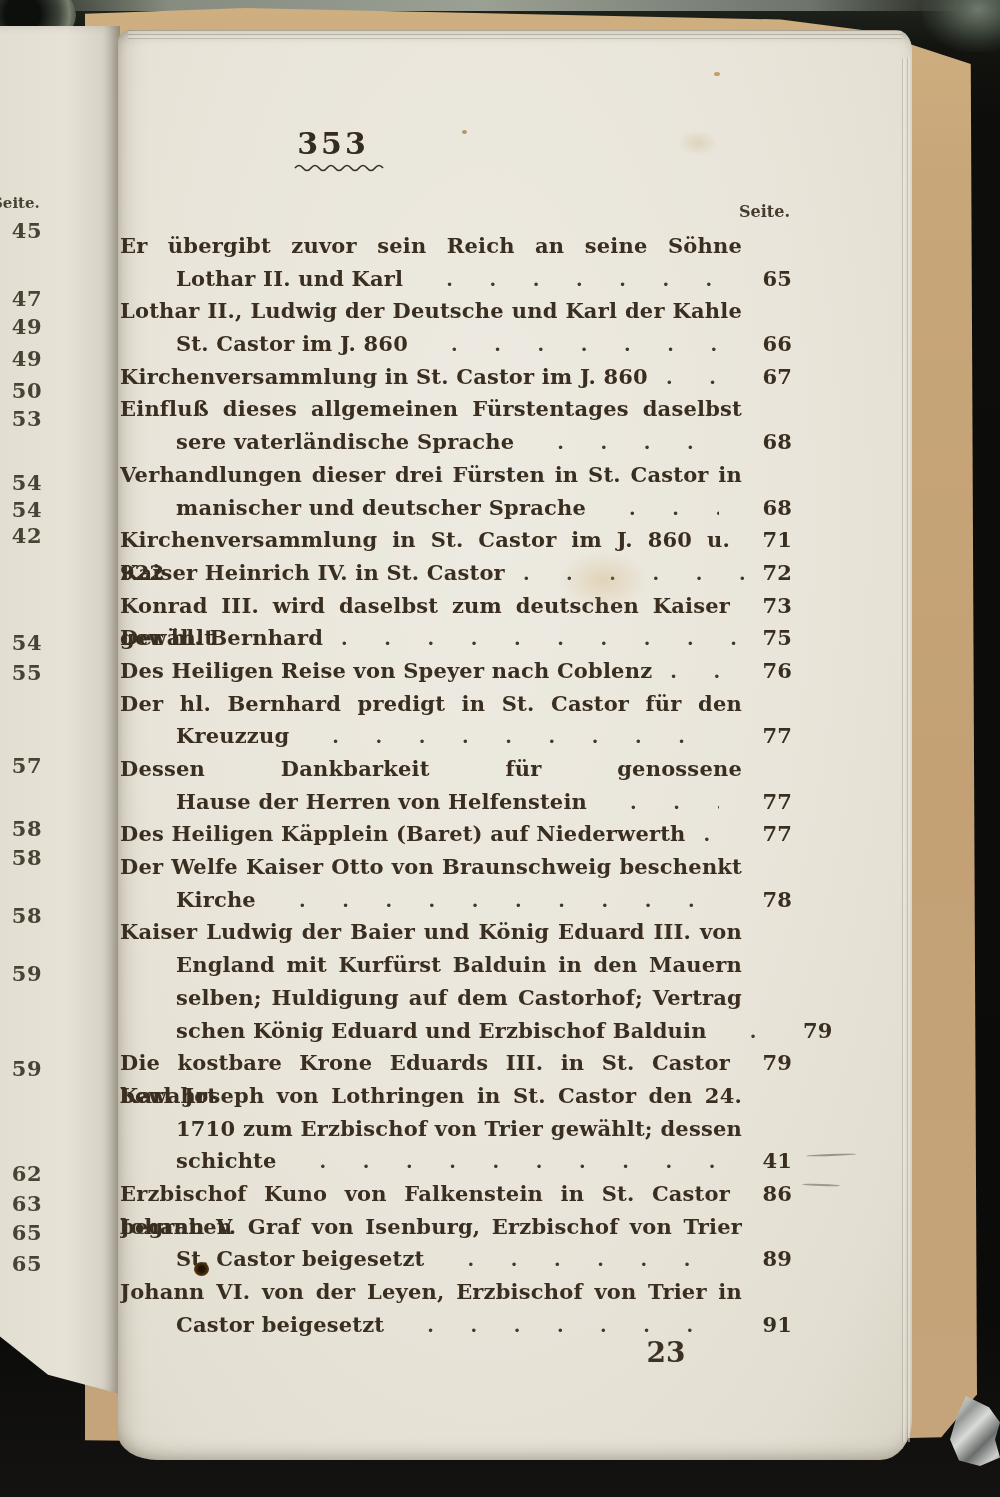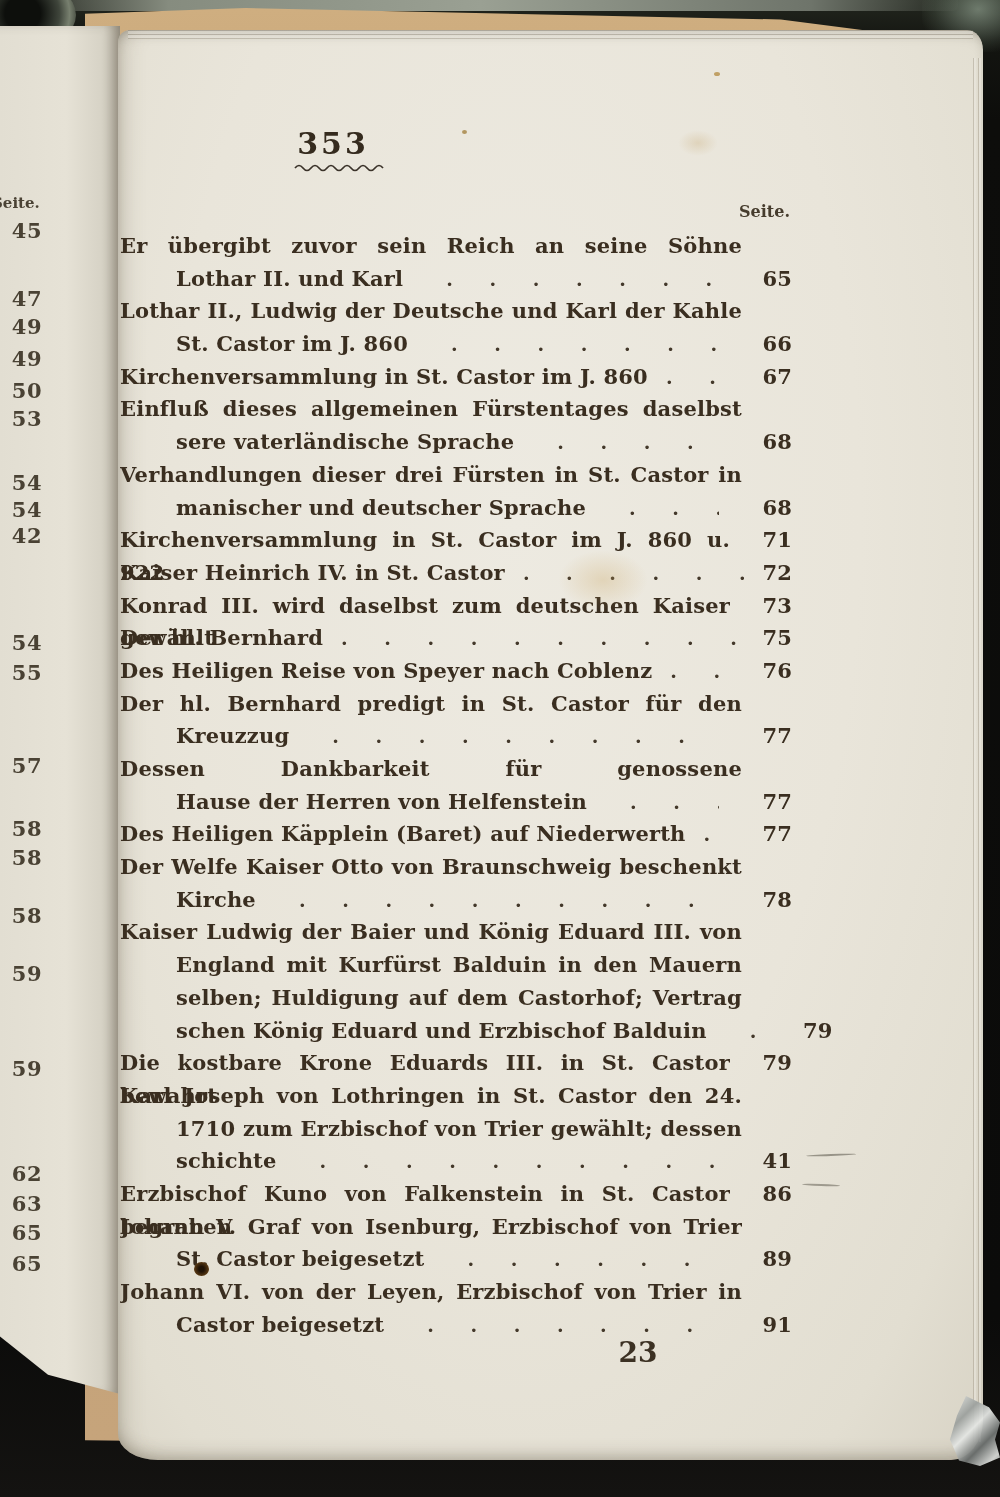--- a/index.html
+++ b/index.html
@@ -24,34 +24,34 @@
     clip-path:polygon(0 0.4%,18% 0,78% 0.8%,88% 1.6%,99.3% 3.9%,100% 96.4%,96% 99.4%,55% 100%,0 99.6%);}
   
   .page-left{position:absolute;left:0;top:26px;width:120px;height:1368px;
     background:linear-gradient(90deg,#e2ded2 0%,#e6e2d6 55%,#d6d2c5 86%,#b9b4a6 100%);
     clip-path:polygon(0 0,100% 0,100% 100%,40% 98.6%,0 95.8%);
     box-shadow:inset -10px 0 14px -6px rgba(70,60,45,.45);}
   .margin-col{position:absolute;left:0;top:0;width:44px;height:1497px;color:#4a4234;}
   .margin-col .mnum{position:absolute;right:2px;font-size:21px;font-weight:700;letter-spacing:.5px;margin-left:29px;}
   .margin-col .mhead{position:absolute;left:-8px;width:52px;font-size:15px;font-weight:700;}
   
-  .page-main{position:absolute;left:118px;top:30px;width:865px;height:1430px;
+  .page-main{position:absolute;left:118px;top:30px;width:794px;height:1430px;
     border-radius:12px 16px 32px 40px/12px 20px 40px 26px;
     background:radial-gradient(ellipse at 46% 34%,#edeae1 0%,#e9e5da 52%,#e2ded1 84%,#d8d3c5 100%);
     box-shadow:inset 16px 0 26px -16px rgba(90,78,58,.38),inset 0 10px 14px -10px rgba(90,84,70,.5),inset 0 -14px 18px -12px rgba(95,86,68,.45);}
   .page-main::before{content:"";position:absolute;right:0;top:28px;bottom:18px;width:12px;
     background:repeating-linear-gradient(90deg,transparent 0 2px,rgba(120,108,90,.28) 2px 3px,rgba(235,232,224,.5) 3px 5px);}
   .page-main::after{content:"";position:absolute;left:10px;right:10px;top:0;height:9px;
     background:repeating-linear-gradient(180deg,rgba(120,112,96,.30) 0 1px,rgba(236,233,225,.4) 1px 4px);}
   .folio{position:absolute;left:160px;top:96px;width:110px;text-align:center;
     font-size:30px;font-weight:700;letter-spacing:3px;color:#352b1e;}
   .wavy-rule{position:absolute;left:175px;top:132px;width:96px;height:12px;}
   .seite-right{position:absolute;left:578px;top:172px;width:94px;text-align:right;
     font-size:16px;font-weight:700;color:#463c2d;}
-  .sig-mark{position:absolute;left:480px;top:1306px;width:80px;text-align:center;
+  .sig-mark{position:absolute;left:508px;top:1306px;width:80px;text-align:center;
     font-size:28px;font-weight:700;color:#3c3123;}
   
   .toc{position:absolute;left:2px;top:200px;width:672px;color:#3a2e20;
     font-size:21px;font-weight:700;line-height:32.7px;letter-spacing:.2px;}
   .toc .line{height:32.7px;white-space:nowrap;}
   .toc .line.flex{display:flex;align-items:baseline;}
   .toc .line.ind{padding-left:56px;box-sizing:border-box;gap:25px;}
   .toc .line.full{width:622px;white-space:normal;text-align:justify;text-align-last:justify;overflow:hidden;}
   .toc .line.full.ind{width:622px;}
   .toc .t{white-space:nowrap;}

